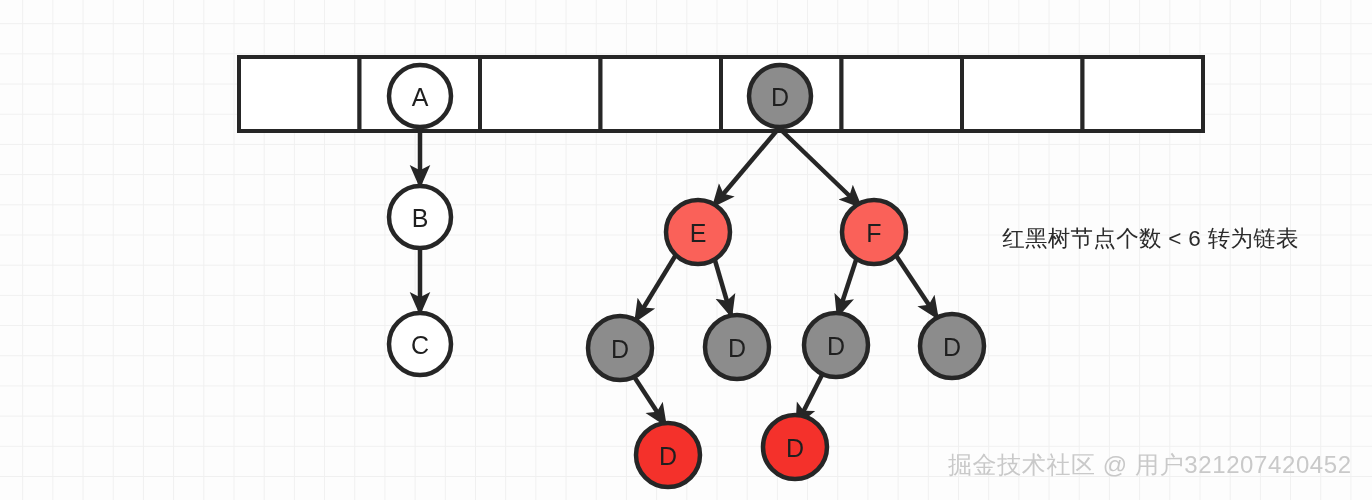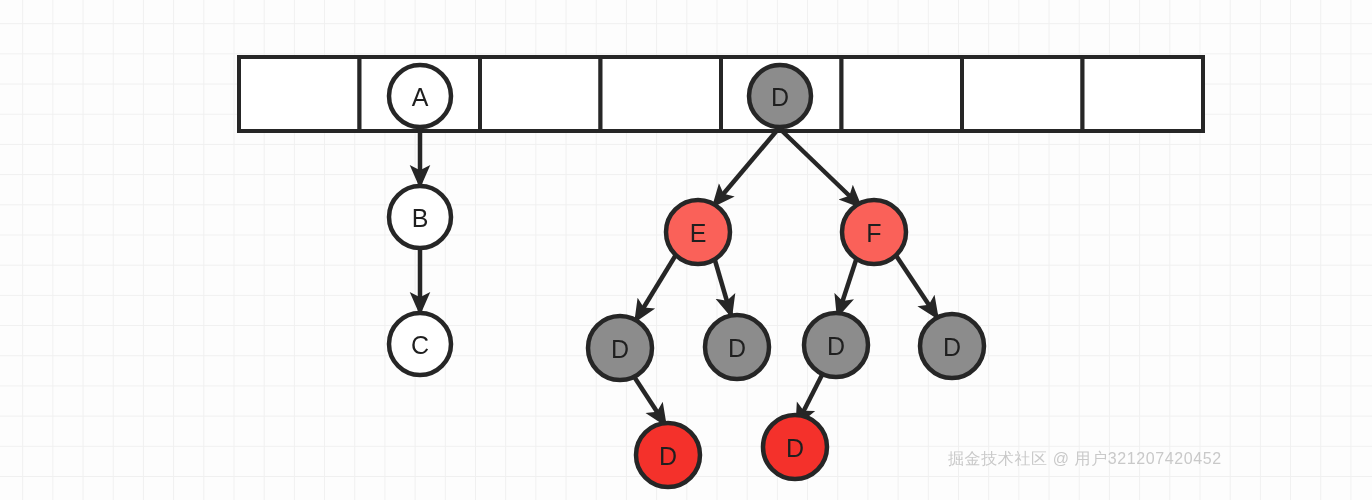--- a/index.html
+++ b/index.html
@@ -52,21 +52,21 @@
   }
   #annotation-right {
     left: 978px;
     top: 224px;
     width: 345px;
   }
   #watermark {
     position: absolute;
     left: 948px;
     top: 449px;
-    font-size: 16px;
+    font-size: 24px;
     color: #c9c9c9;
     letter-spacing: 0.6px;
     white-space: nowrap;
   }
 </style>
 </head>
 <body>
 
 <div id="canvas">
 
@@ -149,16 +149,17 @@
       <circle cx="668" cy="455" r="32" fill="#f4312b" stroke="#262626" stroke-width="4.5"></circle>
       <text class="node-label" x="668" y="456">D</text>
     </g>
     <g>
       <circle cx="795" cy="447" r="32" fill="#f4312b" stroke="#262626" stroke-width="4.5"></circle>
       <text class="node-label" x="795" y="448">D</text>
     </g>
   </svg>
 
 
+  <div class="annot" id="annotation-right">红黑树节点个数 &lt; 6 转为链表</div>
 
   <div id="watermark">掘金技术社区 @ 用户321207420452</div>
 
 </div>
 
 </body></html>

